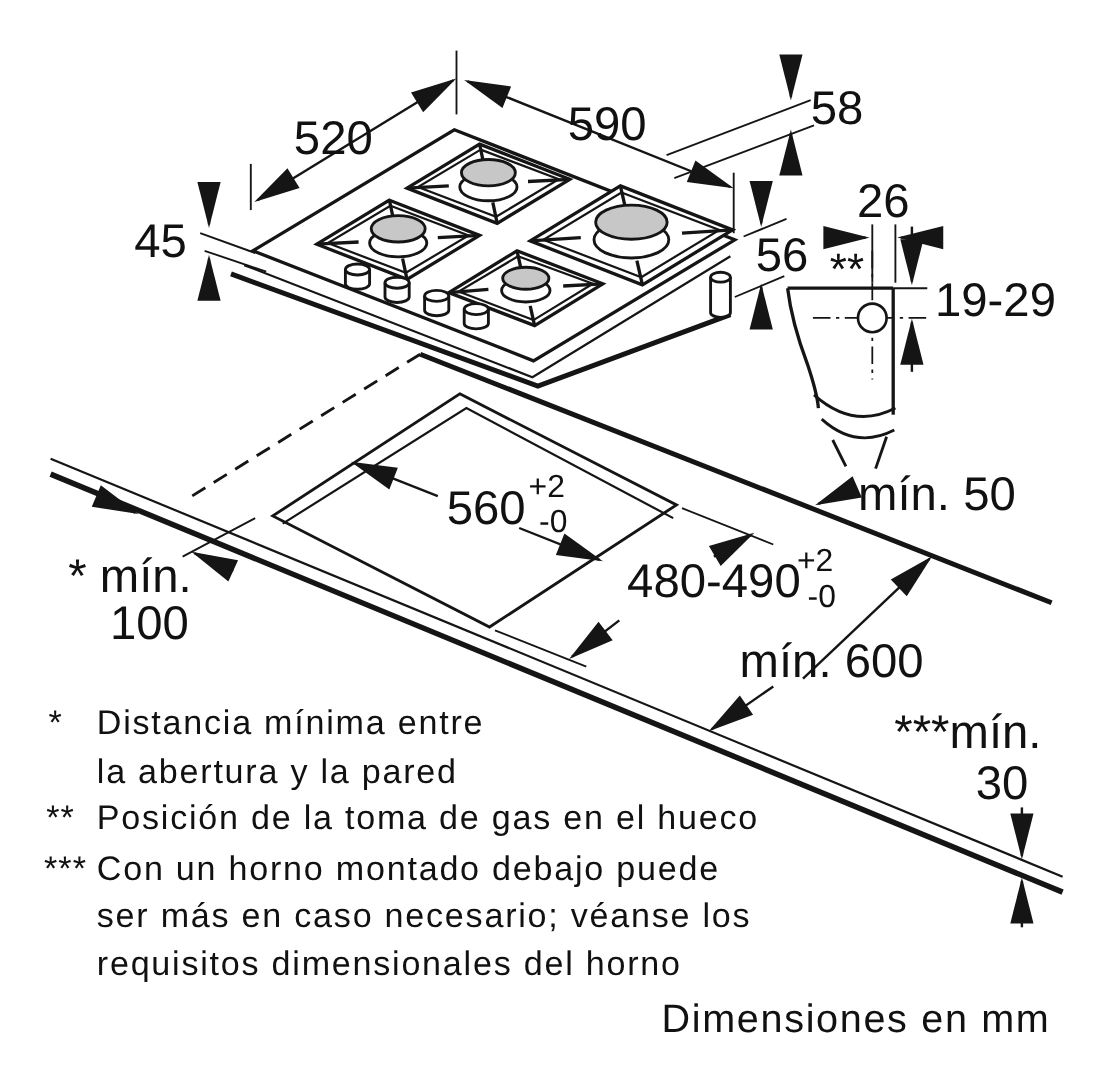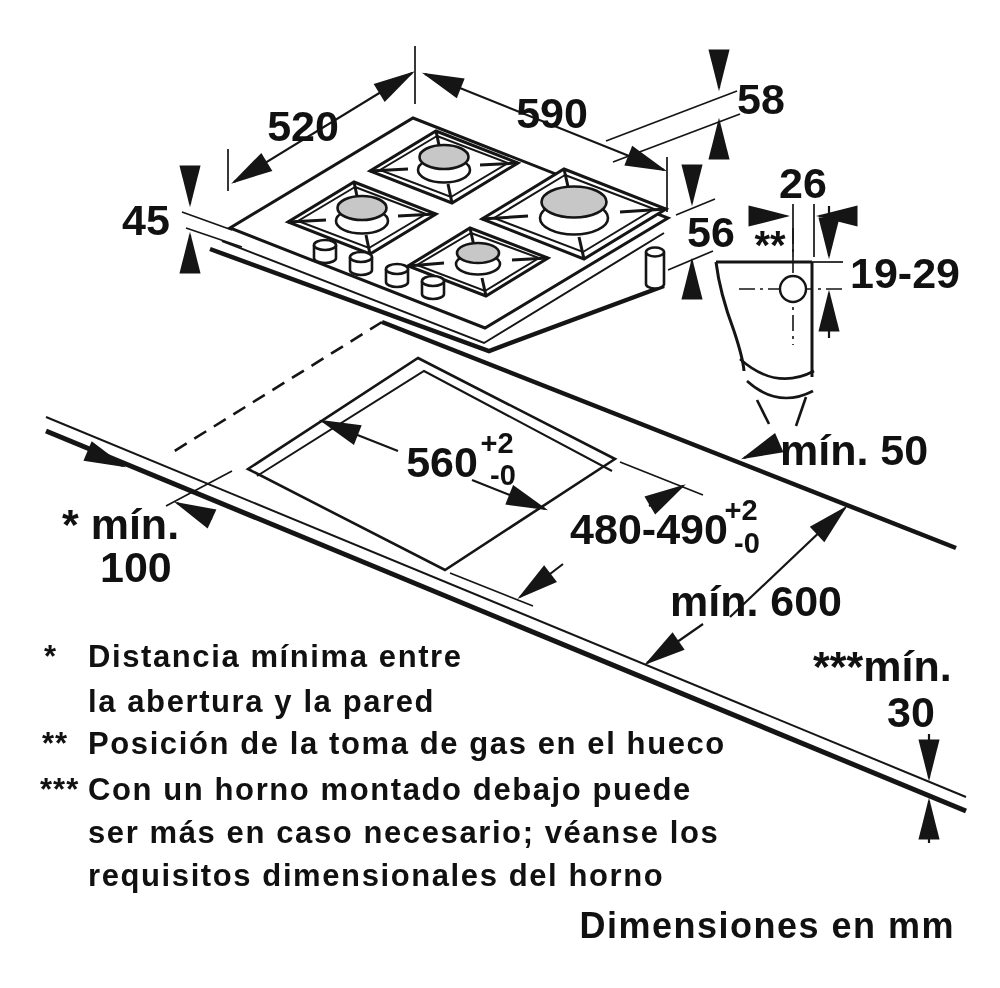--- a/index.html
+++ b/index.html
@@ -1,16 +1,16 @@
 <!DOCTYPE html>
 <html><head>
 <meta charset="utf-8">
 <style>
   html,body{margin:0;padding:0;background:#ffffff;}
-  .stage{position:relative;width:1000px;height:988px;background:#fff;overflow:hidden;font-weight:bold;}
+  .stage{position:relative;width:1000px;height:988px;background:#fff;overflow:hidden;}
   svg{display:block;}
   text{fill:#111;font-family:"Liberation Sans", sans-serif;}
   .dim{font-size:43px;}
   .tol{font-size:29px;}
   .note{font-size:31px;letter-spacing:1.6px;}
   .marker{font-size:31px;letter-spacing:1px;}
   .cap{font-size:36px;letter-spacing:1.5px;}
   .stars{font-size:40px;}
   .ln{stroke:#151515;fill:none;}
   .w2{stroke-width:2;}

